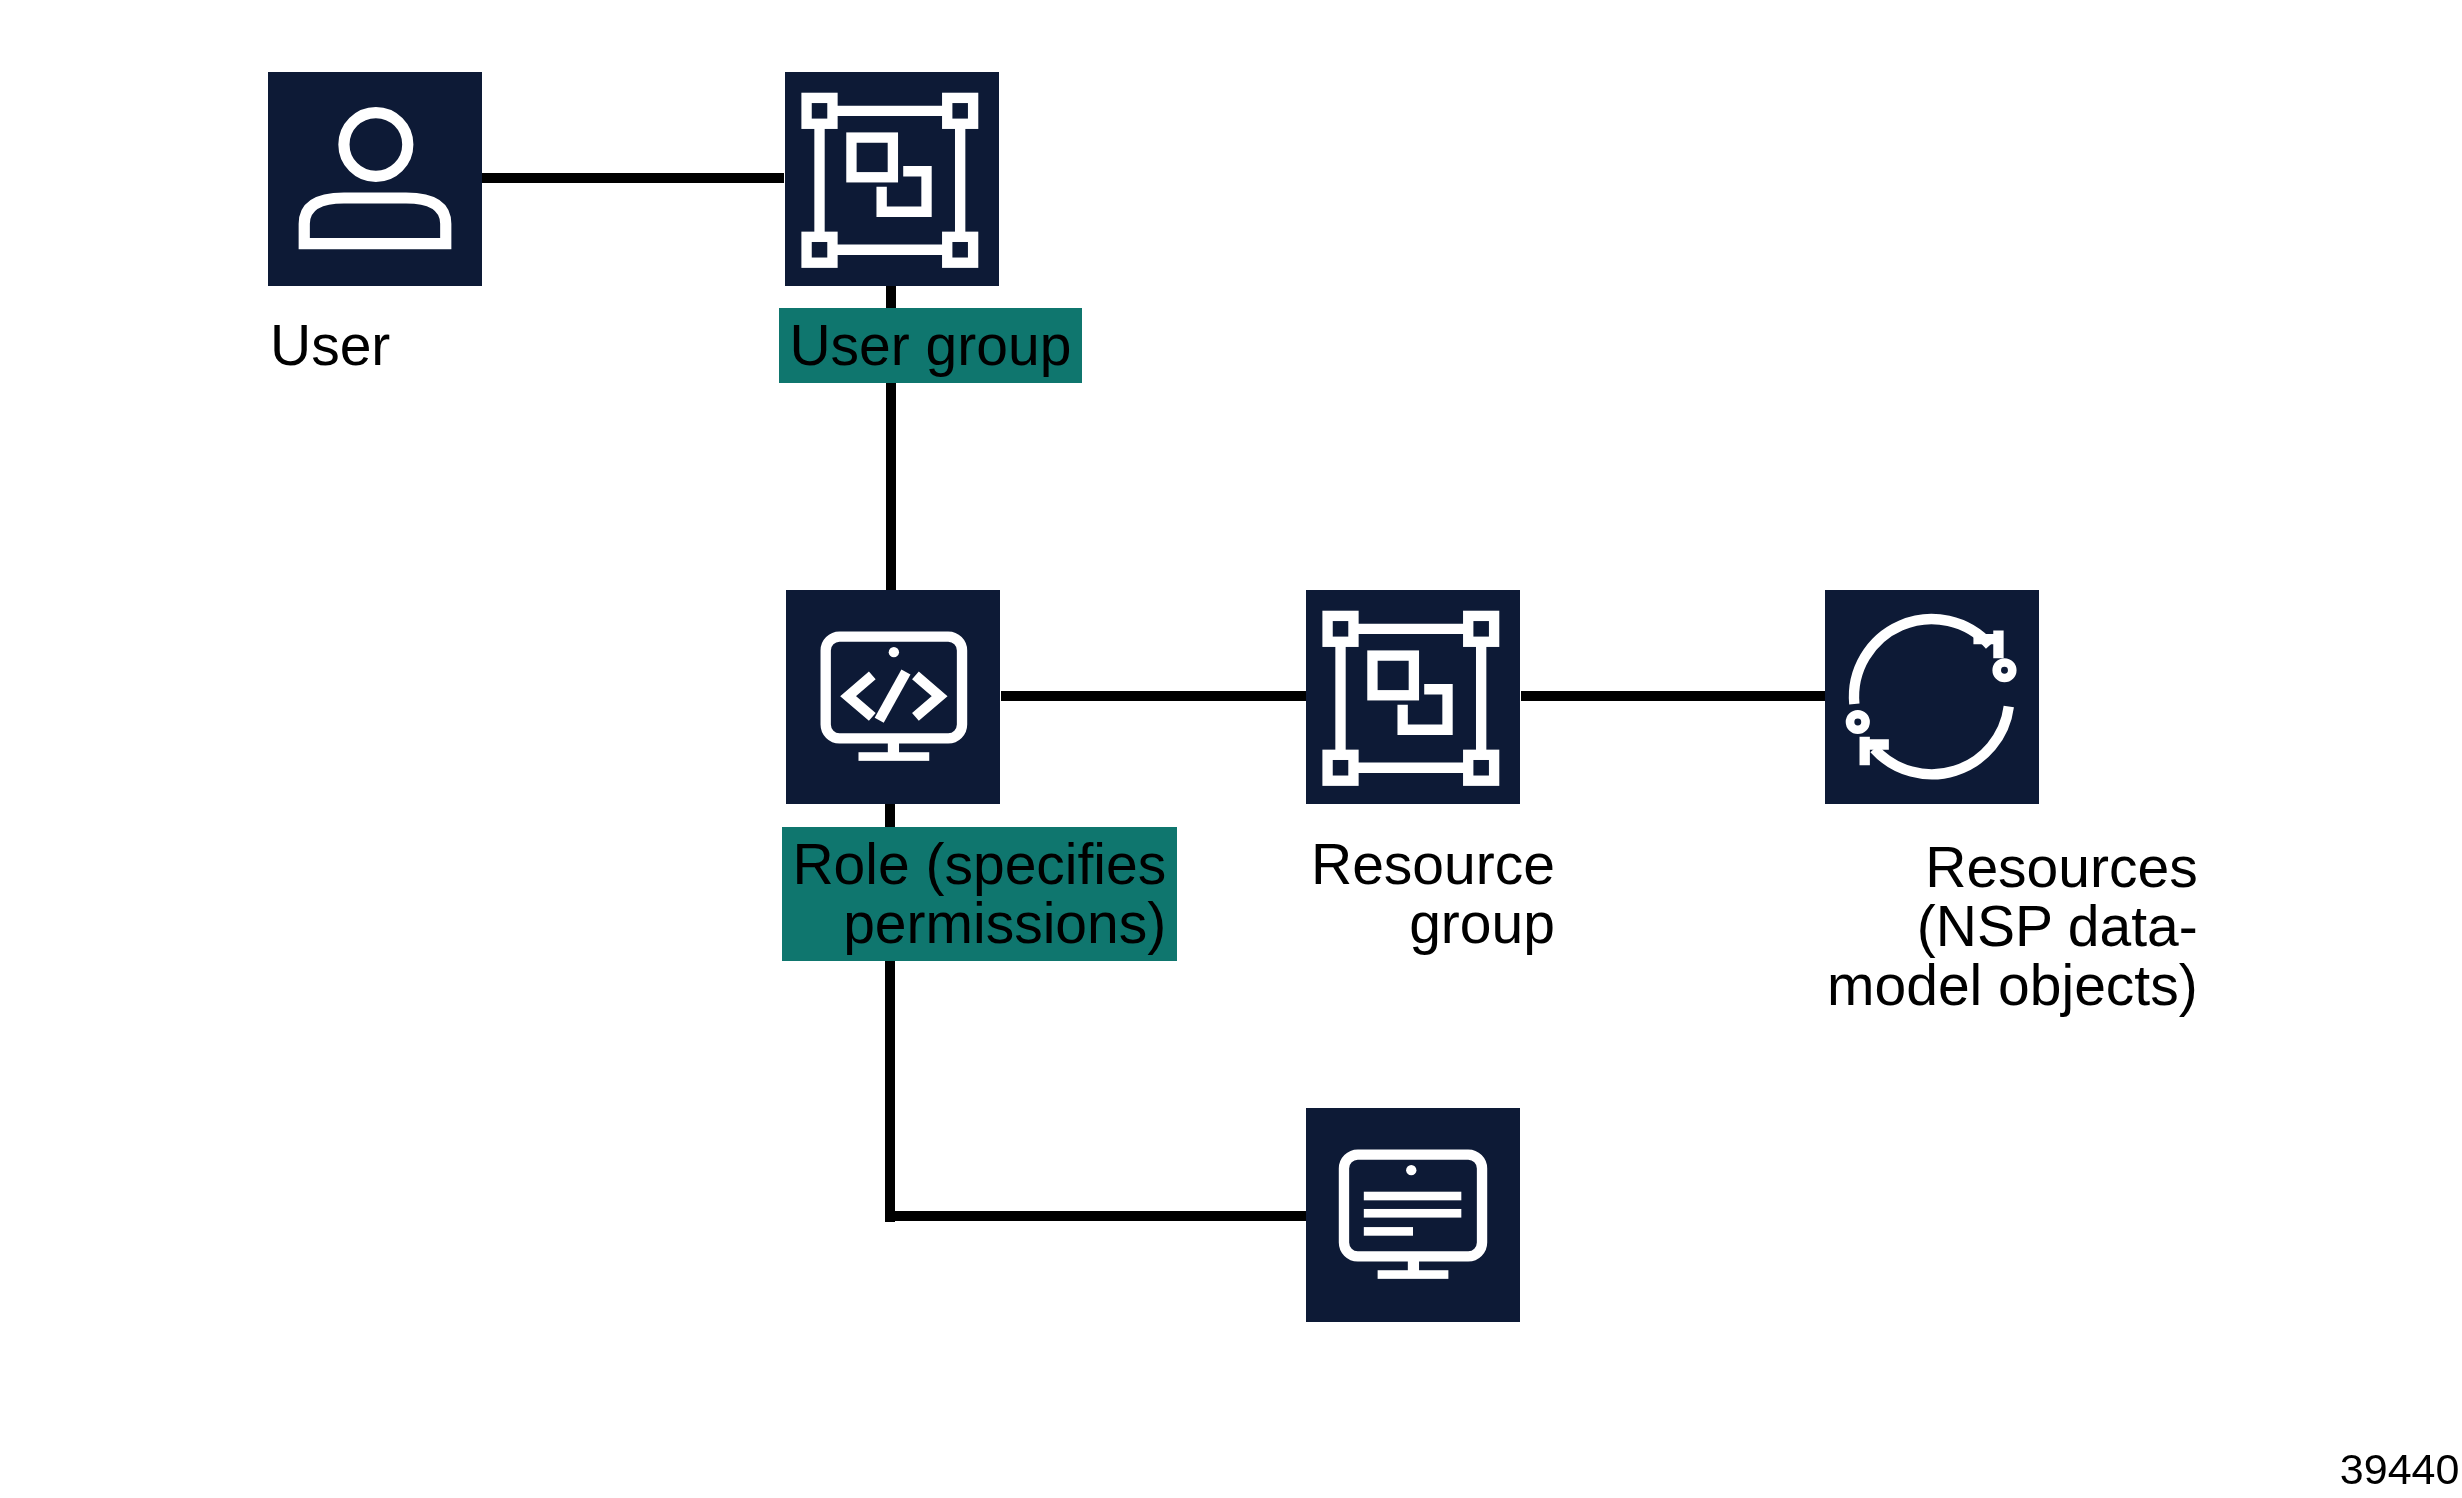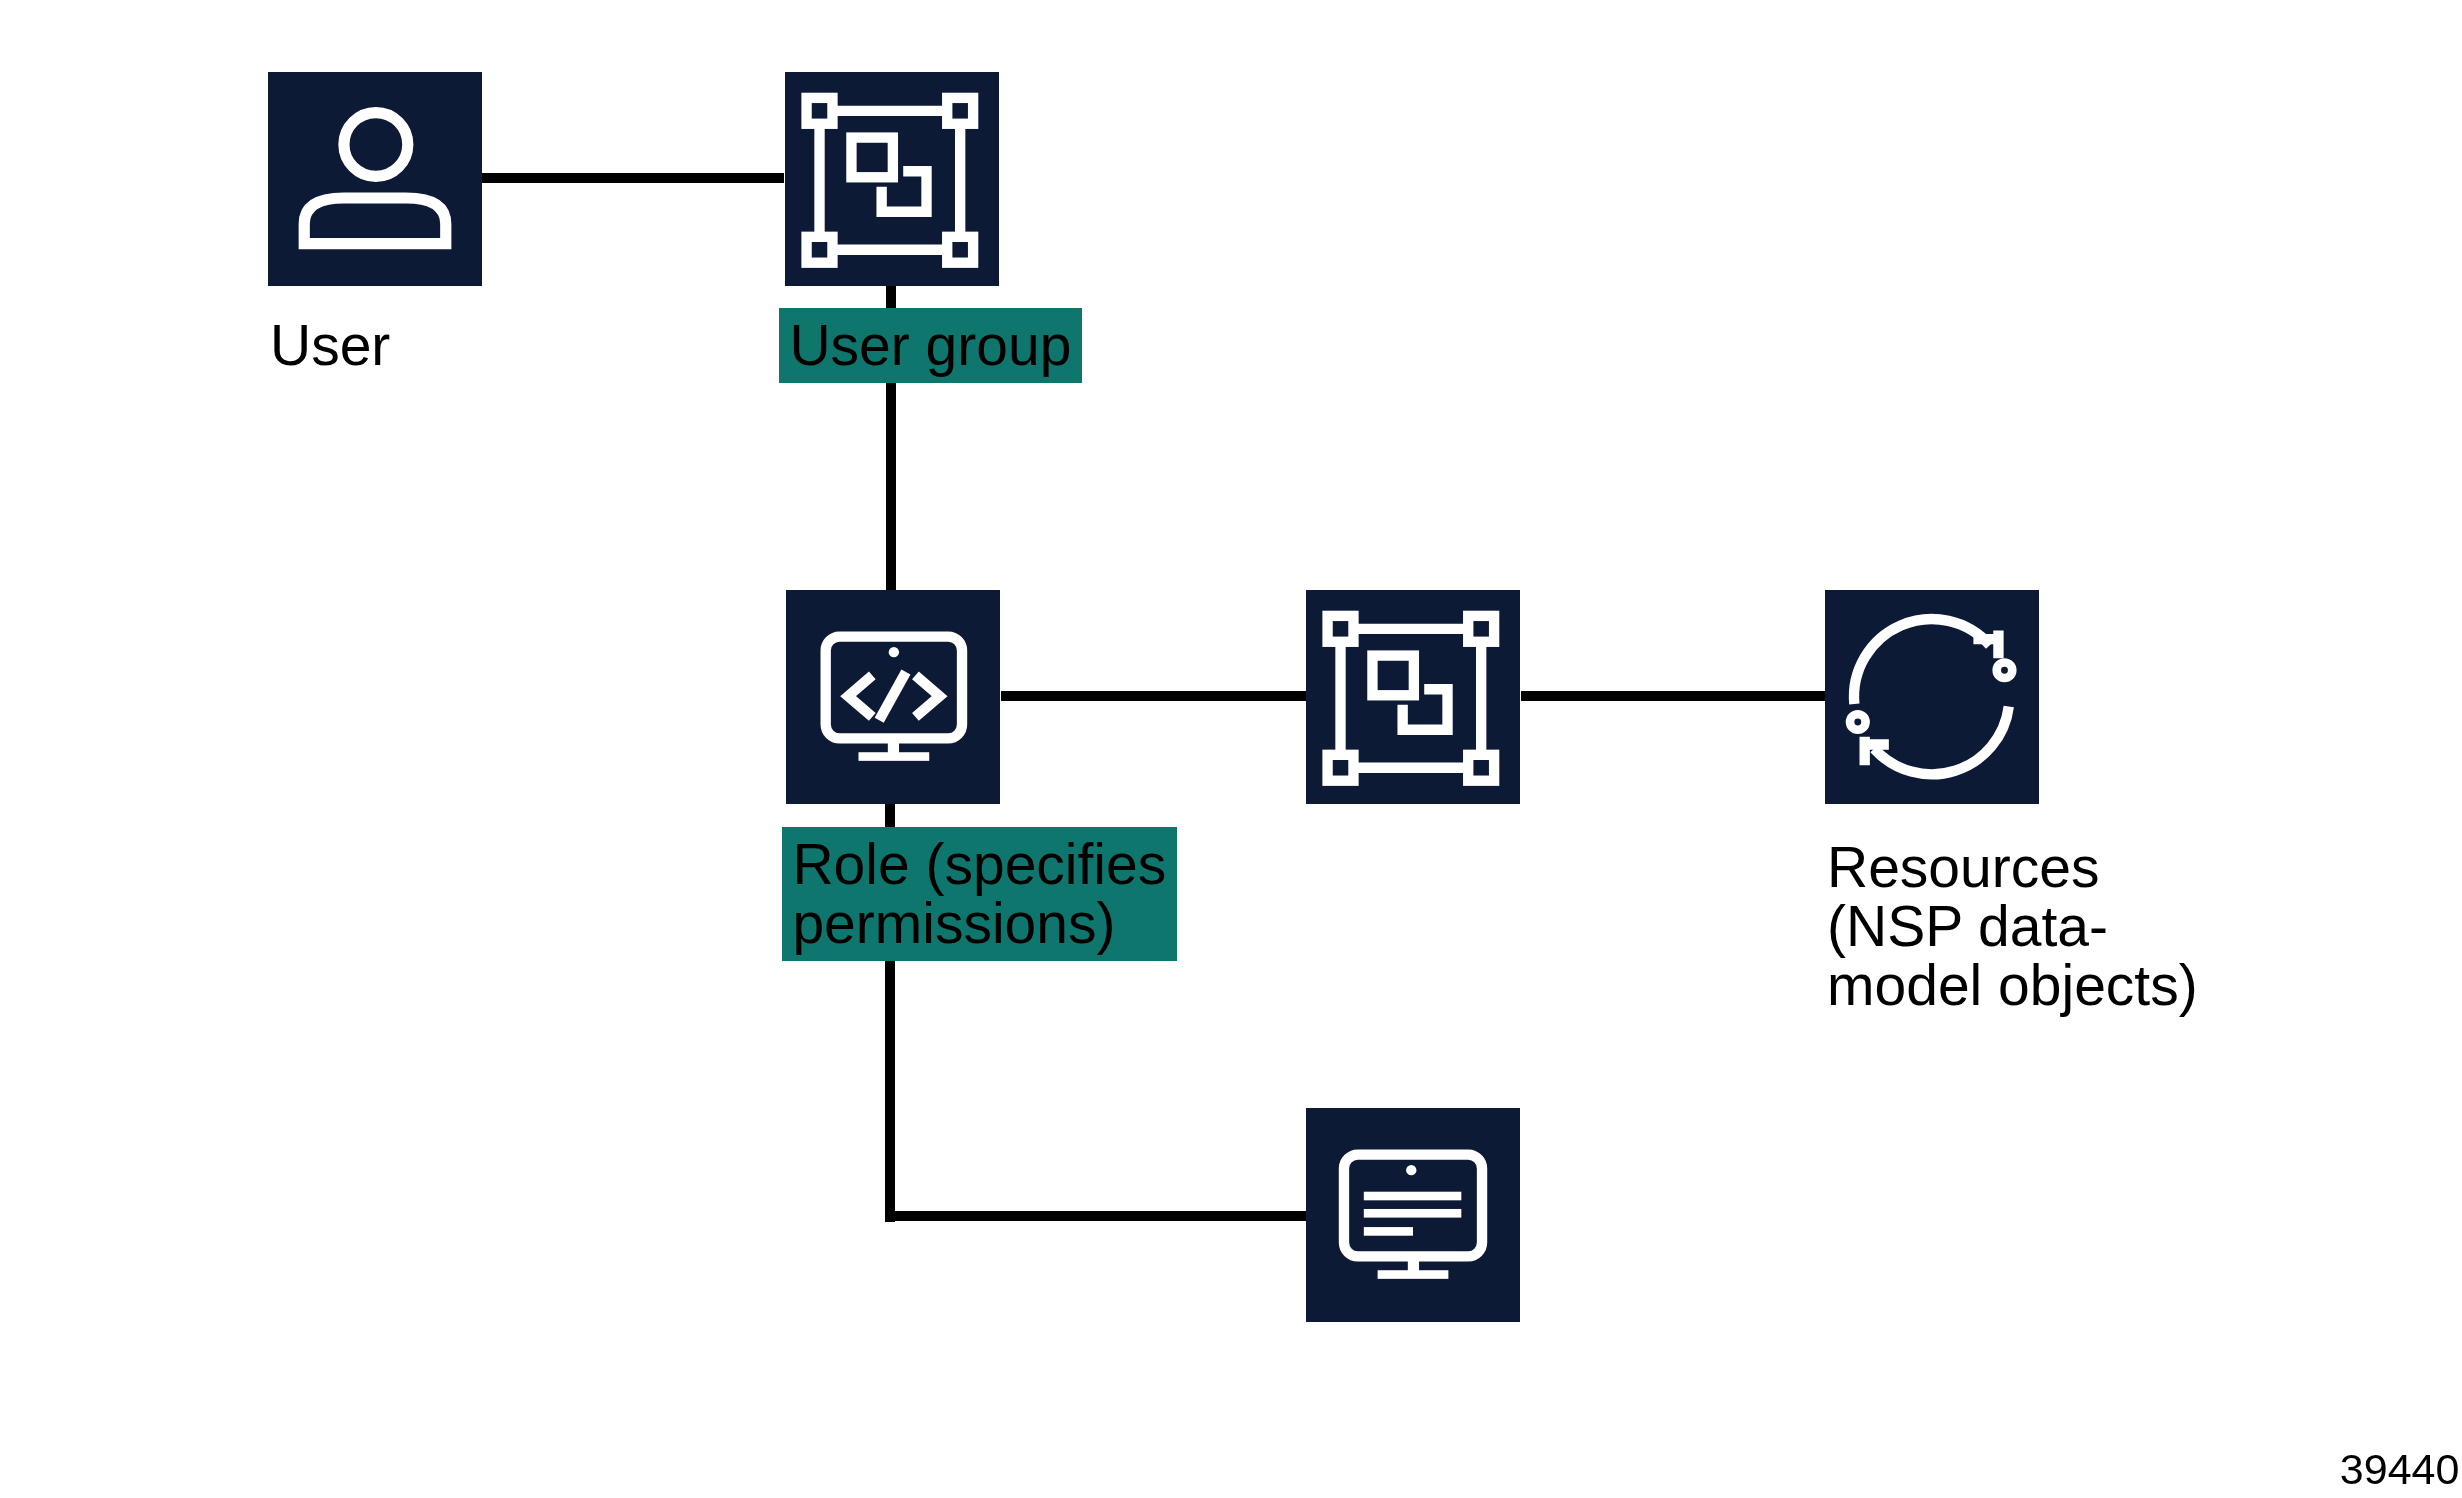--- a/index.html
+++ b/index.html
@@ -12,21 +12,21 @@
   }
   
   .edge{position:absolute;background:#000;z-index:1;}
   
   .tile{position:absolute;width:214px;height:214px;background:#0d1a36;z-index:3;}
   .tile svg{display:block;width:214px;height:214px;}
   
   .label{
     position:absolute;z-index:2;
     color:#000;font-size:57px;line-height:59px;
-    white-space:pre-line;z-index:2;
+    white-space:pre-line;z-index:2;text-align:right;
   }
   .label.masked{background:#0f766e;padding:7.8px 10.4px;}
   #fig-num{
     position:absolute;right:2.6px;top:1446px;z-index:2;
     color:#000;font-size:43px;line-height:47px;text-align:right;
   }
   
   #tile-user{left:268px;top:72px;}
   #tile-user-group{left:785px;top:72px;}
   #tile-role{left:786px;top:590px;}
@@ -57,20 +57,22 @@
   <div class="edge" id="edge-usergroup-role" style="background: rgb(0, 0, 0);"></div>
   <div class="edge" id="edge-role-resourcegroup" style="background: rgb(0, 0, 0);"></div>
   <div class="edge" id="edge-resourcegroup-resources" style="background: rgb(0, 0, 0);"></div>
   <div class="edge" id="edge-role-nspfunction-v" style="background: rgb(0, 0, 0);"></div>
   <div class="edge" id="edge-role-nspfunction-h" style="background: rgb(0, 0, 0);"></div>
 
   <div class="label" id="label-user" style="color: rgb(0, 0, 0);">User</div>
   <div class="label masked" id="label-user-group" style="color: rgb(0, 0, 0);">User group</div>
   <div class="label masked" id="label-role" style="color: rgb(0, 0, 0);">Role (specifies
 permissions)</div>
+  <div class="label" id="label-resource-group" style="color: rgb(0, 0, 0);">Resource
+group</div>
   <div class="label" id="label-resources" style="color: rgb(0, 0, 0);">Resources
 (NSP data-
 model objects)</div>
   <div id="fig-num" style="color: rgb(0, 0, 0);">39440</div>
 
   <div class="tile" id="tile-user" style="background: rgb(13, 26, 54);">
     <svg viewBox="0 0 248 248">
       <g fill="none" stroke="#fff" stroke-width="13">
         <circle cx="125" cy="84" r="37"></circle>
         <path d="M 42 199 V 176 Q 42 146 88 146 H 160 Q 206 146 206 176 V 199 Z"></path>

